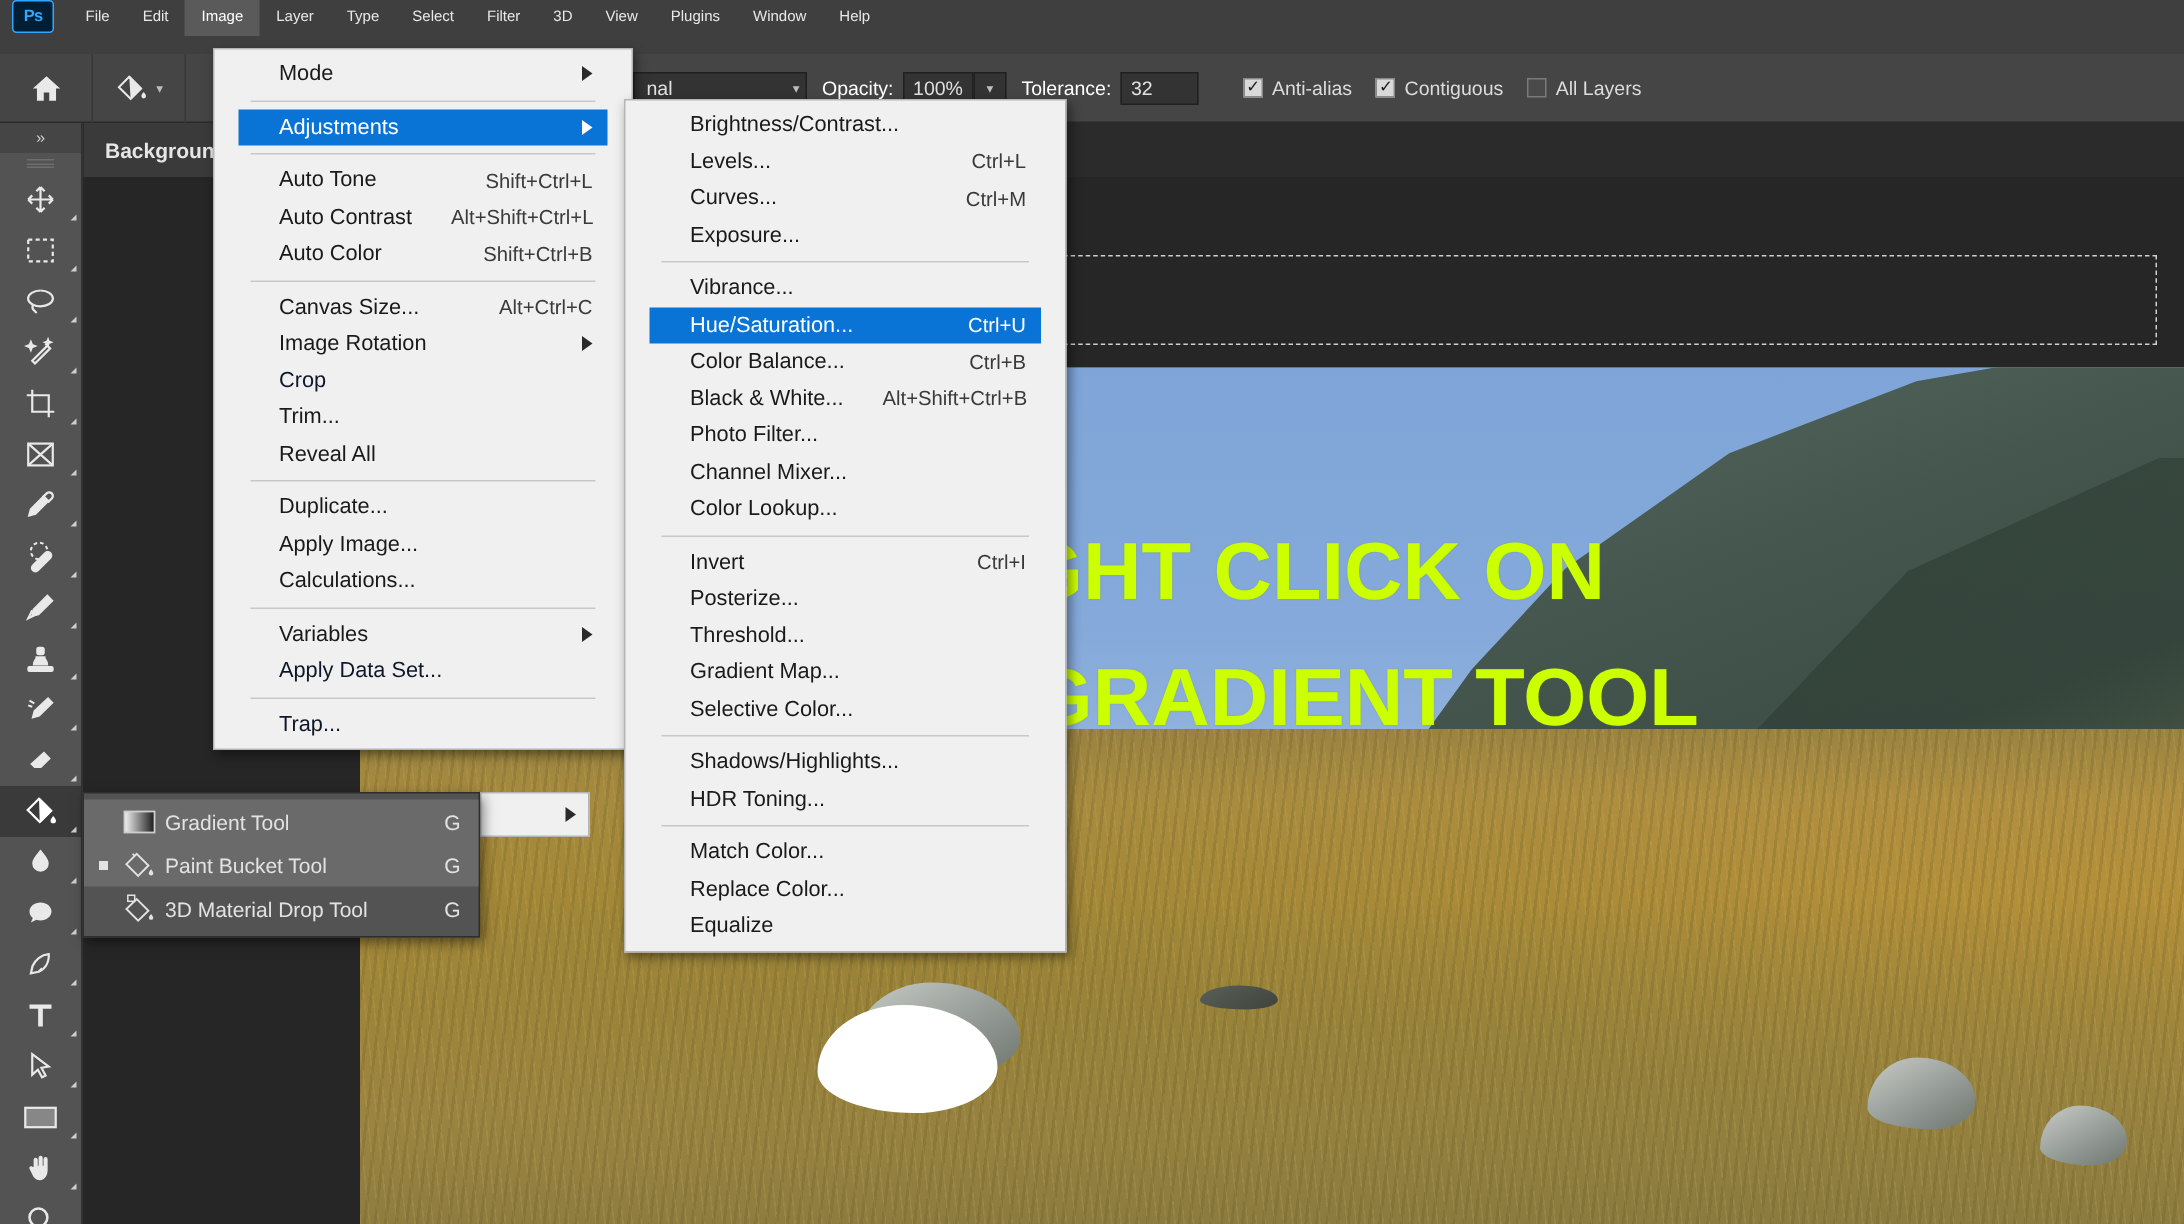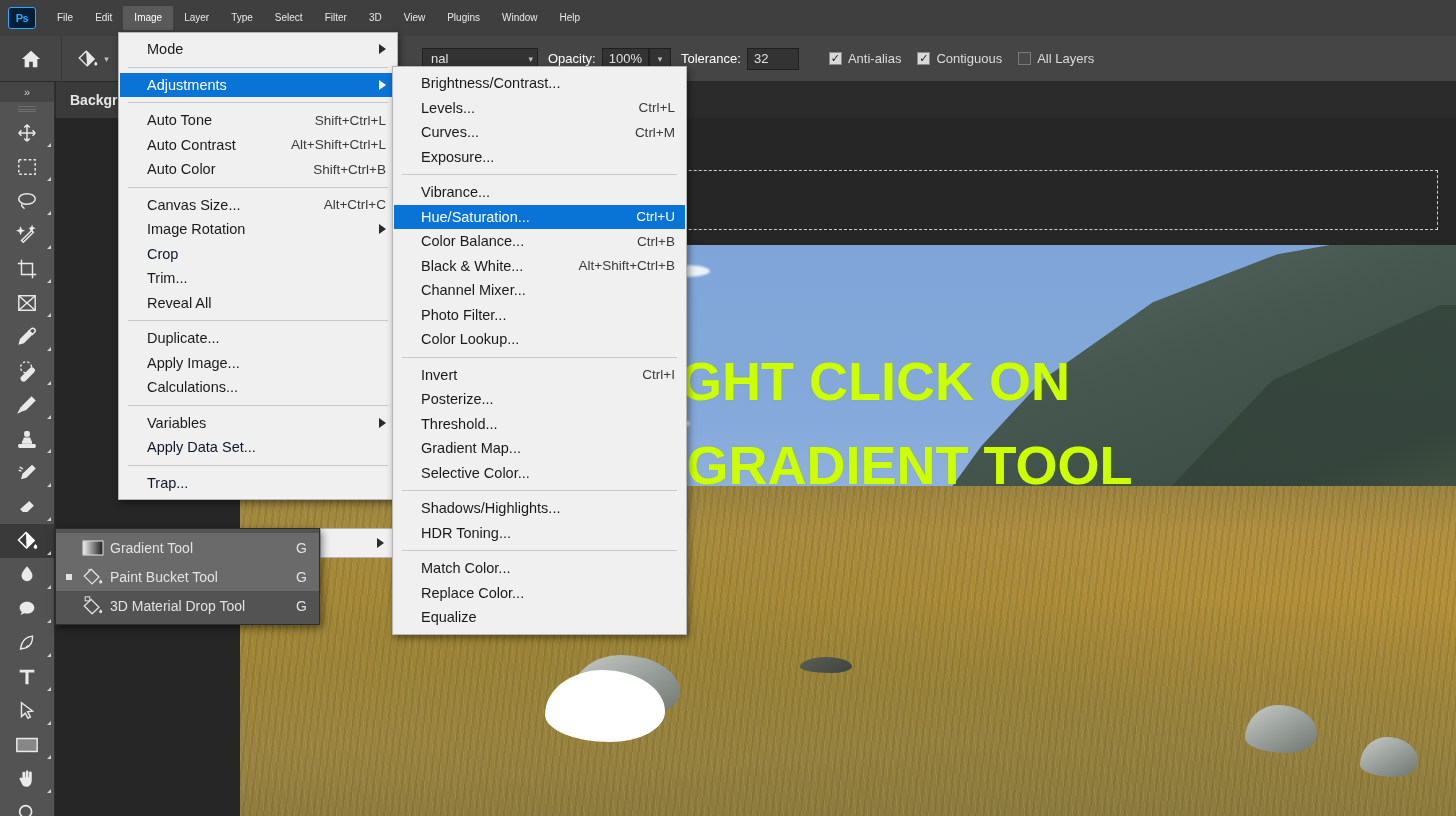--- a/index.html
+++ b/index.html
@@ -9,21 +9,21 @@
     background: #1e1e1e;
     font-family: "Liberation Sans", sans-serif;
     -webkit-font-smoothing: antialiased;
   }
   #app { position: relative; width: 1456px; height: 816px; overflow: hidden; }
 
   
   .menubar {
     position: absolute; top: 0; left: 0; width: 1456px; height: 36px;
     background: #3f3f3f;
-    display: flex; align-items: center;
+    display: flex; align-items: flex-start;
     z-index: 40;
   }
   .ps-logo {
     width: 28px; height: 22px; margin-left: 8px; margin-right: 10px;
     background: #001e36; border: 1px solid #31a8ff; border-radius: 3px;
     color: #31a8ff; font-size: 11px; font-weight: bold;
     display: flex; align-items: center; justify-content: center;
     letter-spacing: -0.5px;
   }
   .menu-item {
@@ -189,22 +189,22 @@
   .workspace {
     position: absolute; left: 55px; top: 118px; width: 1401px; height: 698px;
     background: #262626; z-index: 4;
   }
 
   
   .dropdown {
     position: absolute; background: #f0f0f0;
     border: 1px solid #b5b5b5;
     box-shadow: 2px 3px 7px rgba(0,0,0,.45);
-    padding: 4px 1px; z-index: 60;
-    font-size: 14.5px; color: #1a1a1a;
+    padding: 4px 16px; z-index: 60;
+    font-size: 14.5px; color: #1a1a1a; margin-left: 24px;
   }
   .menu-image { left: 118px; top: 32px; width: 280px; }
   .menu-adjust { left: 392px; top: 66px; width: 295px; }
   .mrow {
     display: flex; align-items: center; height: 24.5px;
     padding: 0 10px 0 27px; white-space: nowrap; cursor: default;
   }
   .mrow .lbl { flex: 1; }
   .mrow .sc { color: #3a3a3a; font-size: 13.5px; margin-left: 26px; }
   .mrow.hl { background: #0a74d6; color: #ffffff; }
@@ -596,24 +596,24 @@
       </div>
       <div class="mrow">
         <span class="lbl">Color Balance...</span>
         <span class="sc">Ctrl+B</span>
       </div>
       <div class="mrow">
         <span class="lbl">Black &amp; White...</span>
         <span class="sc">Alt+Shift+Ctrl+B</span>
       </div>
       <div class="mrow">
+        <span class="lbl">Photo Filter...</span>
+      </div>
+      <div class="mrow">
         <span class="lbl">Channel Mixer...</span>
-      </div>
-      <div class="mrow">
-        <span class="lbl">Photo Filter...</span>
       </div>
       <div class="mrow">
         <span class="lbl">Color Lookup...</span>
       </div>
       <div class="msep"></div>
       <div class="mrow">
         <span class="lbl">Invert</span>
         <span class="sc">Ctrl+I</span>
       </div>
       <div class="mrow">

